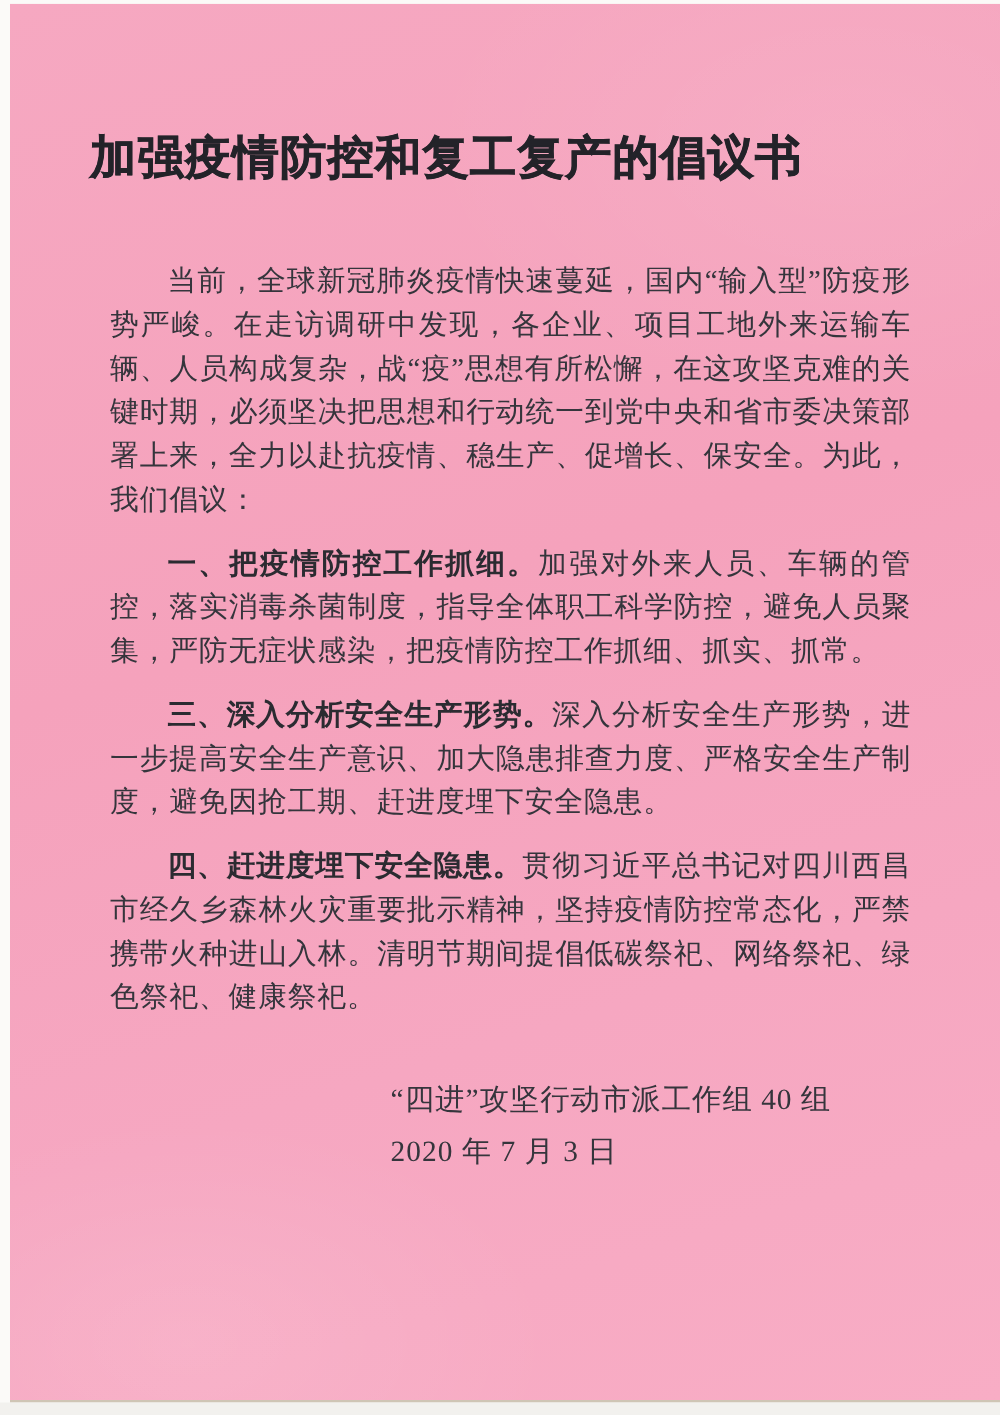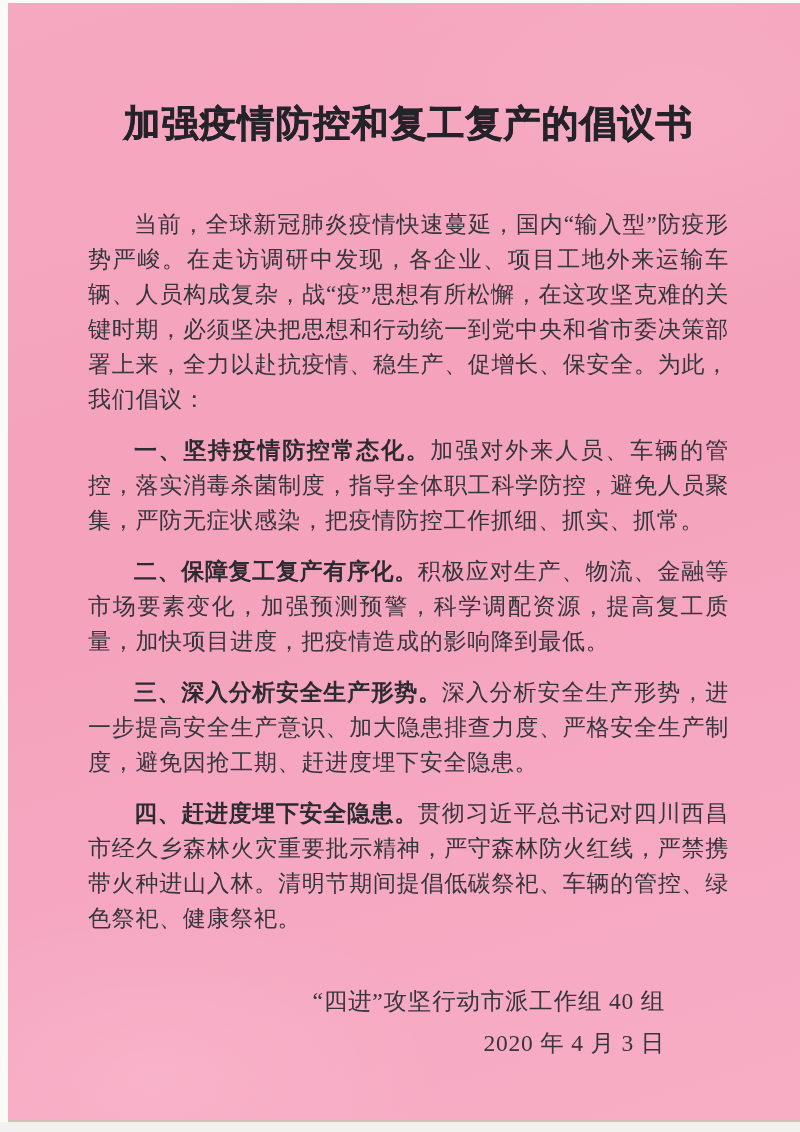--- a/index.html
+++ b/index.html
@@ -32,22 +32,21 @@
     box-sizing: border-box;
   }
   .content {
     position: relative;
     height: 100%;
     padding: 0 55px 0 64px;
     box-sizing: border-box;
   }
   .doc-title {
     margin: 100px 0 0 0;
-    text-align: center;
-    font-family: Liberation Mono, monospace;
+    font-family: Liberation Sans, sans-serif;
     font-weight: 800;
     font-size: 37px;
     line-height: 1.25;
     letter-spacing: 1px;
     color: #232329;
     -webkit-text-stroke: 0.6px #232329;
   }
   .doc-body {
     margin-top: 58px;
     font-size: 23px;
@@ -62,21 +61,21 @@
   }
   .lead {
     font-family: "Liberation Sans", "DejaVu Sans", sans-serif;
     font-weight: 700;
     color: #2b2b31;
     letter-spacing: 0.4px;
   }
   .sign-block {
     margin: 44px 80px 0 auto;
     width: fit-content;
-    text-align: right;
+    text-align: left;
     font-size: 23.5px;
     line-height: 42px;
     letter-spacing: 0.8px;
     color: #35353c;
   }
   
   .edge-left {
     position: absolute;
     left: 0; top: 0;
     width: 8px; height: 1132px;
@@ -99,29 +98,28 @@
 <body>
 
 <div class="scan-frame">
   <div class="paper">
     <div class="content">
 
       <h1 class="doc-title">加强疫情防控和复工复产的倡议书</h1>
 
       <div class="doc-body">
         <p><span>当前，全球新冠肺炎疫情快速蔓延，国内“输入型”防疫形势严峻。在走访调研中发现，各企业、项目工地外来运输车辆、人员构成复杂，战“疫”思想有所松懈，在这攻坚克难的关键时期，必须坚决把思想和行动统一到党中央和省市委决策部署上来，全力以赴抗疫情、稳生产、促增长、保安全。为此，我们倡议：</span></p>
-        <p><span class="lead">一、坚持疫情防控常态化。</span><span>加强对外来人员、车辆的管控，落实消毒杀菌制度，指导全体职工科学防控，避免人员聚集，严防无症状感染，把疫情防控工作抓细、抓实、抓常。</span></p>
-        <p><span class="lead">二、保障复工复产有序化。</span><span>积极应对生产、物流、金融等市场要素变化，加强预测预警，科学调配资源，提高复工质量，加快项目进度，把疫情造成的影响降到最低。</span></p>
+        <p><span class="lead">一、把疫情防控工作抓细。</span><span>加强对外来人员、车辆的管控，落实消毒杀菌制度，指导全体职工科学防控，避免人员聚集，严防无症状感染，把疫情防控工作抓细、抓实、抓常。</span></p>
         <p><span class="lead">三、深入分析安全生产形势。</span><span>深入分析安全生产形势，进一步提高安全生产意识、加大隐患排查力度、严格安全生产制度，避免因抢工期、赶进度埋下安全隐患。</span></p>
-        <p><span class="lead">四、赶进度埋下安全隐患。</span><span>贯彻习近平总书记对四川西昌市经久乡森林火灾重要批示精神，严守森林防火红线，严禁携带火种进山入林。清明节期间提倡低碳祭祀、车辆的管控、绿色祭祀、健康祭祀。</span></p>
+        <p><span class="lead">四、赶进度埋下安全隐患。</span><span>贯彻习近平总书记对四川西昌市经久乡森林火灾重要批示精神，坚持疫情防控常态化，严禁携带火种进山入林。清明节期间提倡低碳祭祀、网络祭祀、绿色祭祀、健康祭祀。</span></p>
       </div>
 
       <div class="sign-block">
         <div>“四进”攻坚行动市派工作组 40 组</div>
-        <div>2020 年 4 月 3 日</div>
+        <div>2020 年 7 月 3 日</div>
       </div>
 
     </div>
   </div>
 
   <div class="edge-left"></div>
   <div class="edge-top"></div>
   <div class="edge-bottom"></div>
 </div>
 

